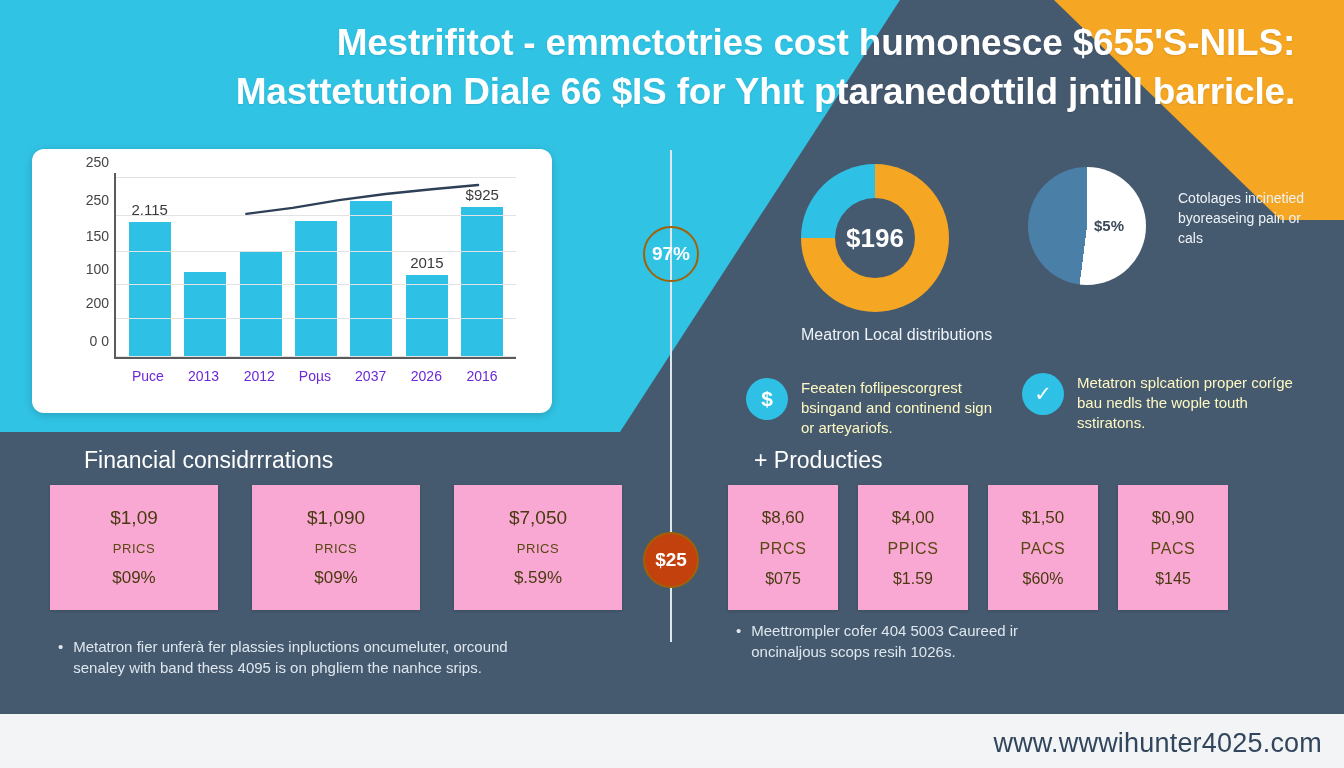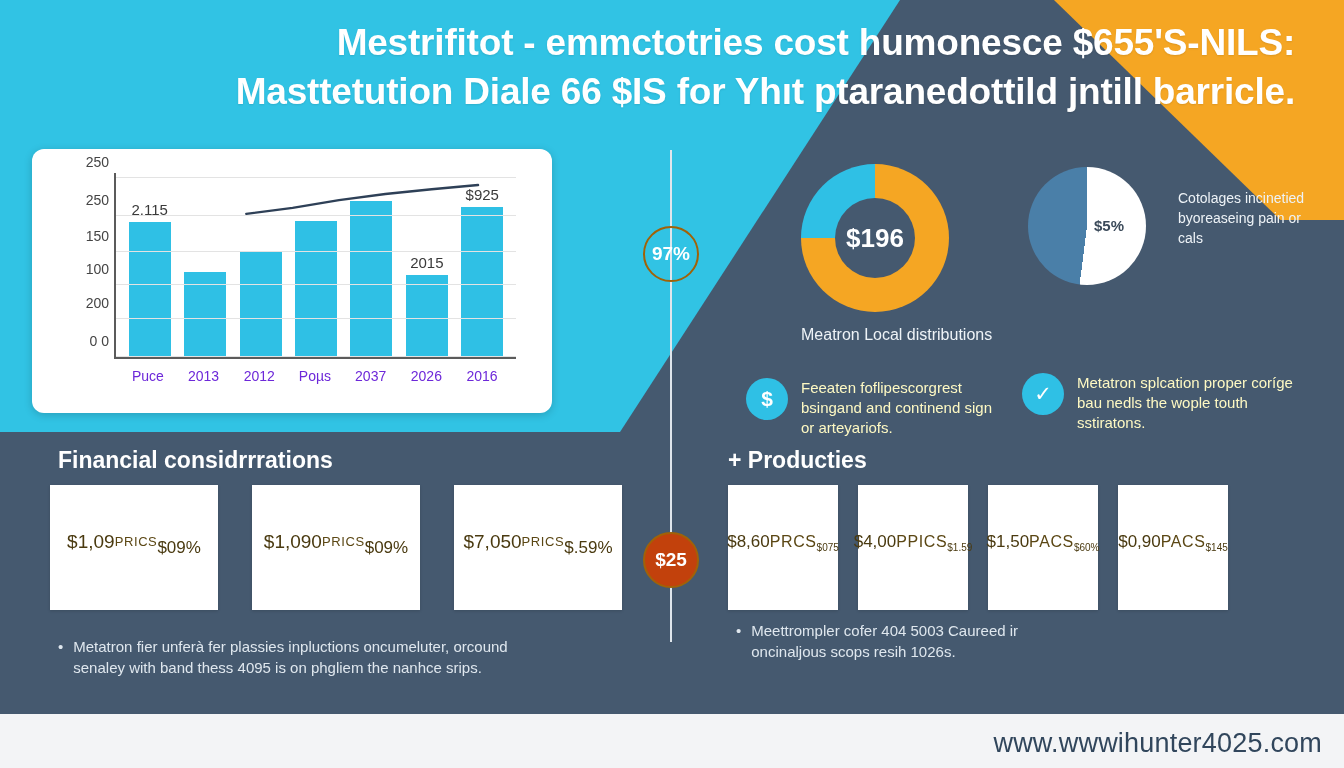--- a/index.html
+++ b/index.html
@@ -116,41 +116,41 @@
   .feat.f1{left:746px;top:378px;}
   .feat.f2{left:1022px;top:373px;width:290px;}
   .feat-icon{
     flex:0 0 auto;width:42px;height:42px;border-radius:50%;background:#2fc0e5;
     display:flex;align-items:center;justify-content:center;color:#ffffff;
     font-size:21px;font-weight:bold;
   }
   .feat-text{color:#fef9c3;font-size:15px;line-height:20px;}
 
   
-  .sect-title{position:absolute;color:#ffffff;font-size:23px;font-weight:bold;}
+  .sect-title{position:absolute;color:#ffffff;font-size:23px;font-weight:normal;margin-left:26px;}
   .sect-title.left{left:58px;top:447px;}
   .sect-title.right{left:728px;top:447px;}
 
   
   .cards{position:absolute;display:flex;}
   .cards.left{left:50px;top:485px;gap:34px;}
   .cards.right{left:728px;top:485px;gap:20px;border-radius:24px;}
   .stat-card{
-    background:#ffffff;
-    display:flex;flex-direction:row;align-items:center;justify-content:center;
+    background:#f9a8d4;
+    display:flex;flex-direction:column;align-items:center;justify-content:center;
     color:#4a3a10;box-shadow:0 1px 3px rgba(0,0,0,.15);
   }
   .cards.left .stat-card{width:168px;height:125px;}
   .cards.right .stat-card{width:110px;height:125px;}
   .sc-v1{font-size:19px;margin-bottom:12px;color:#4a3a10;}
   .sc-v2{font-size:13px;margin-bottom:12px;color:#5b4714;letter-spacing:.6px;}
   .sc-v3{font-size:17px;color:#4a3a10;}
   .cards.right .sc-v1{font-size:17px;}
   .cards.right .sc-v2{font-size:16px;}
-  .cards.right .sc-v3{font-size:10px;}
+  .cards.right .sc-v3{font-size:16px;}
 
   
   .bullet{position:absolute;display:flex;gap:10px;color:#dfe7ee;font-size:15px;line-height:21px;}
   .bullet.left{left:58px;top:636px;width:470px;}
   .bullet.right{left:736px;top:620px;width:300px;}
   .bullet .dot{flex:0 0 auto;line-height:21px;font-size:15px;}
 </style>
 </head>
 <body>
 

